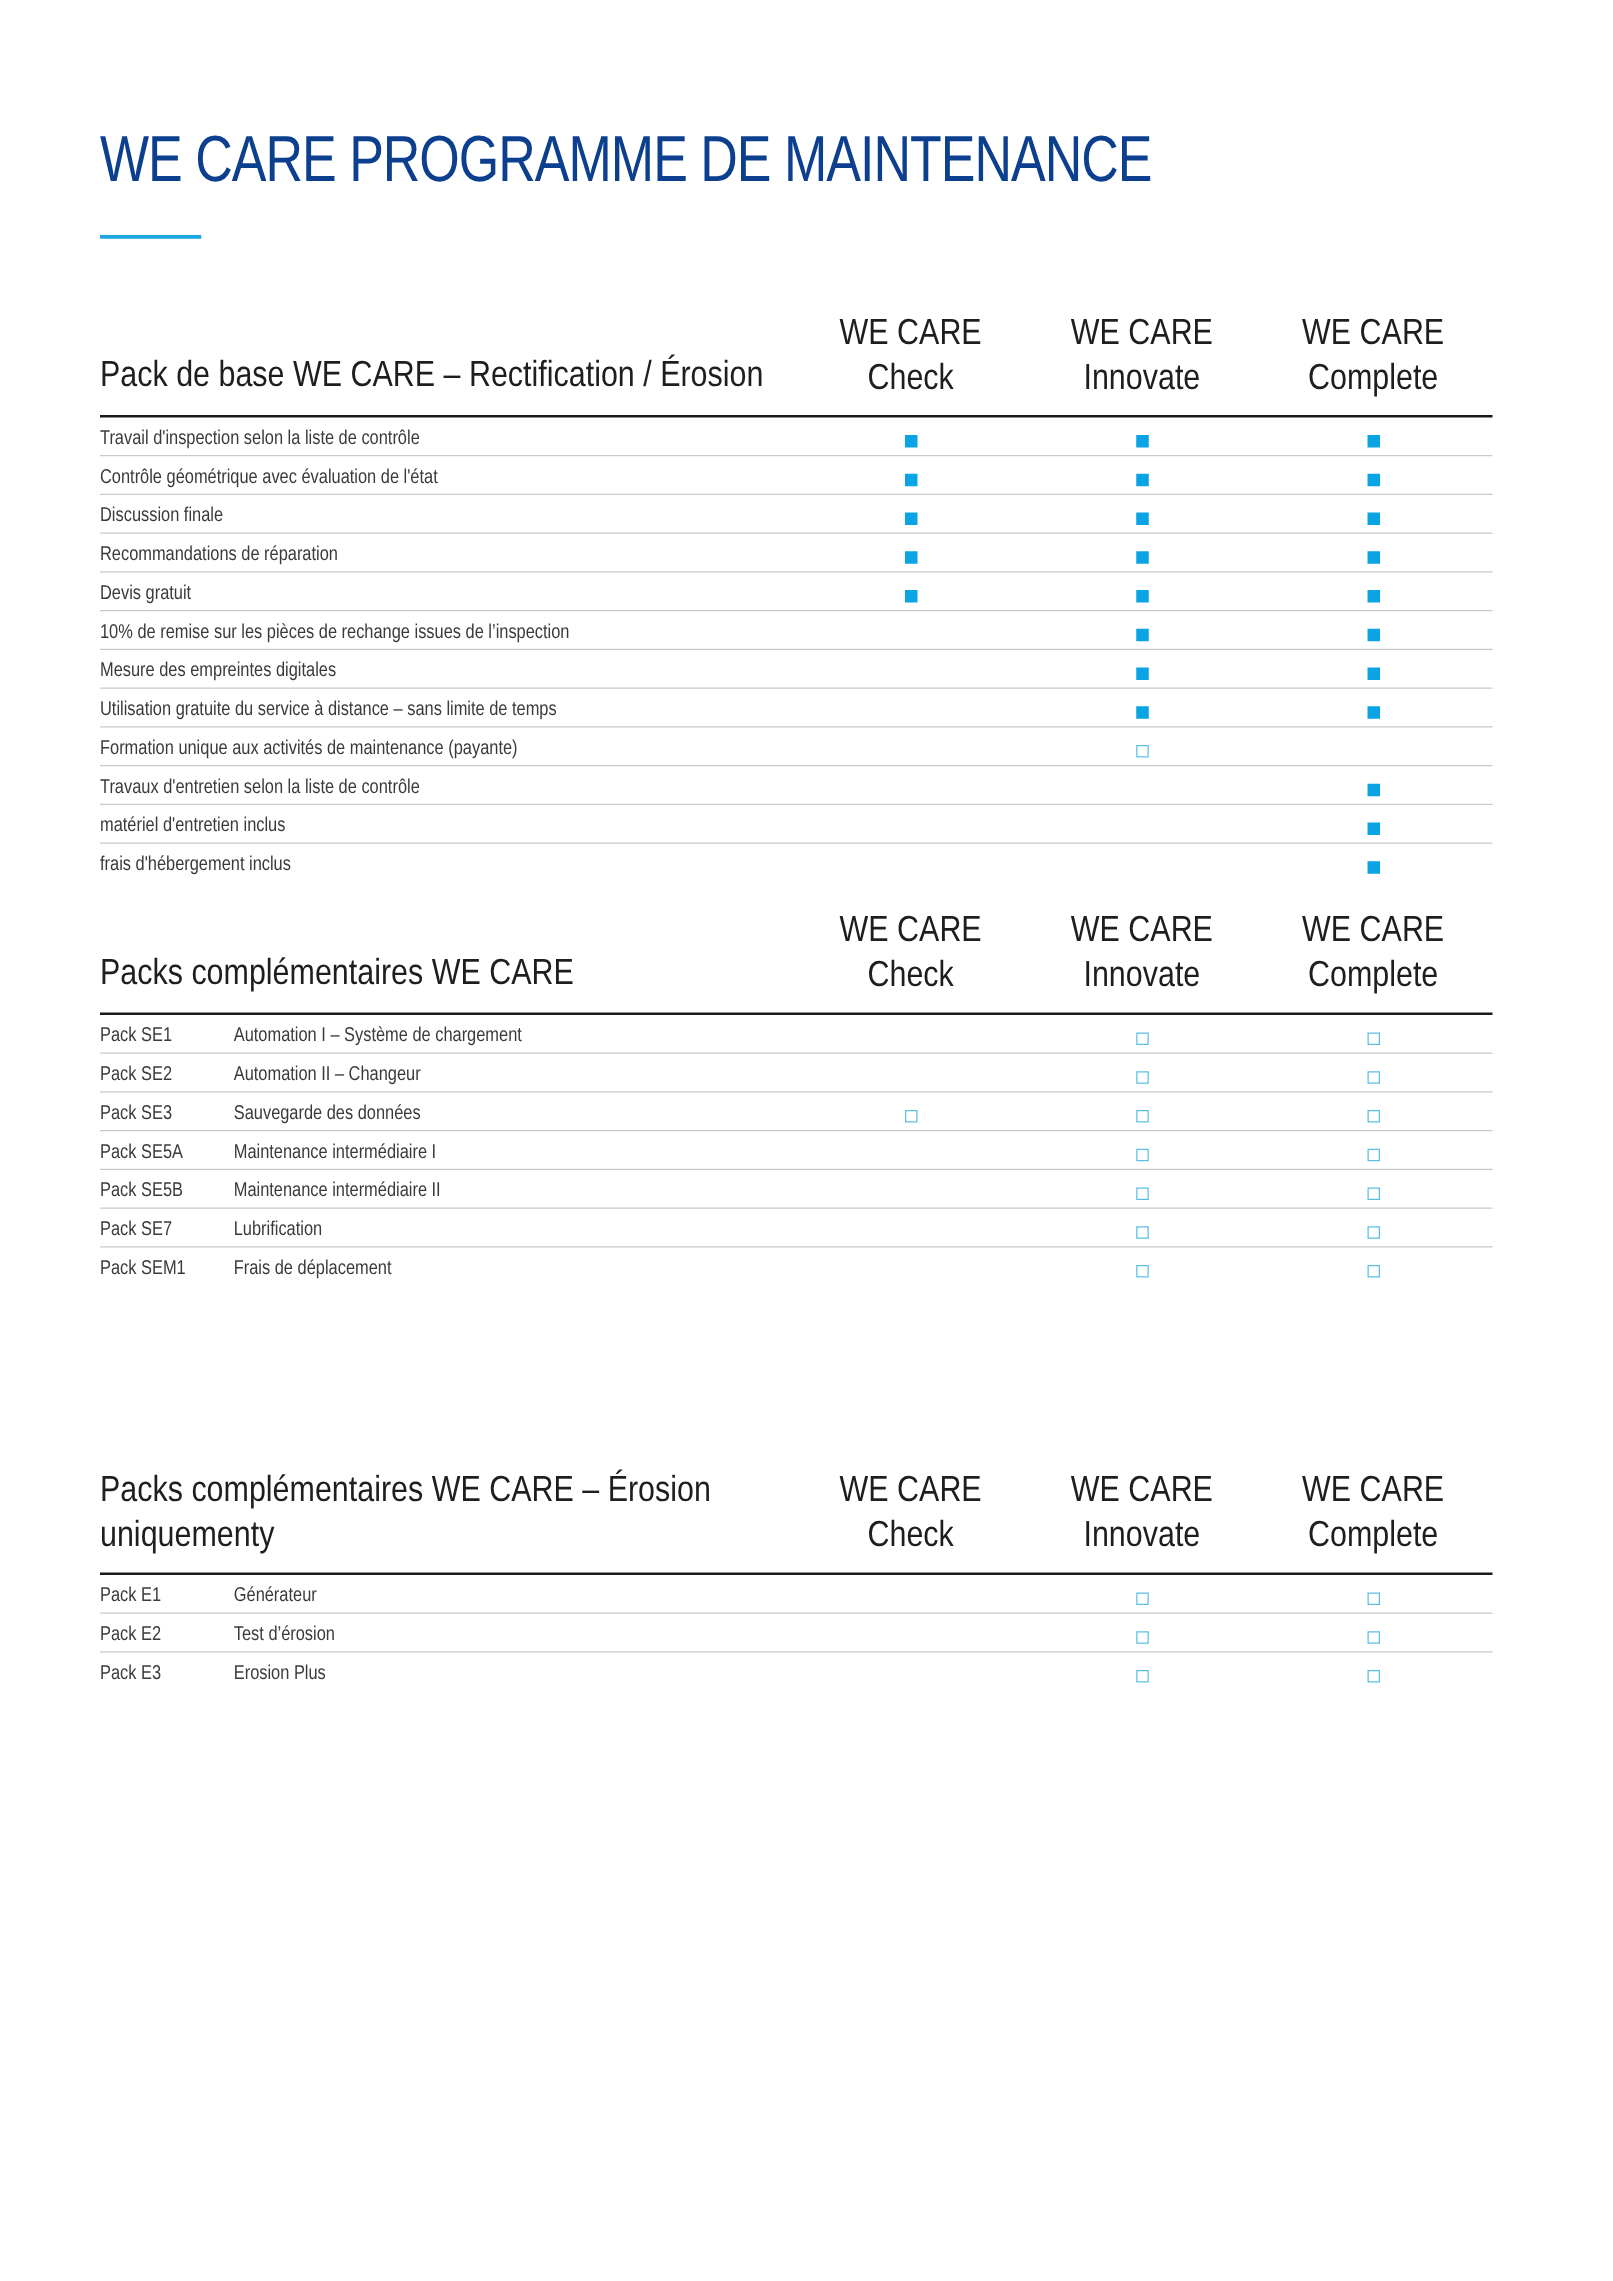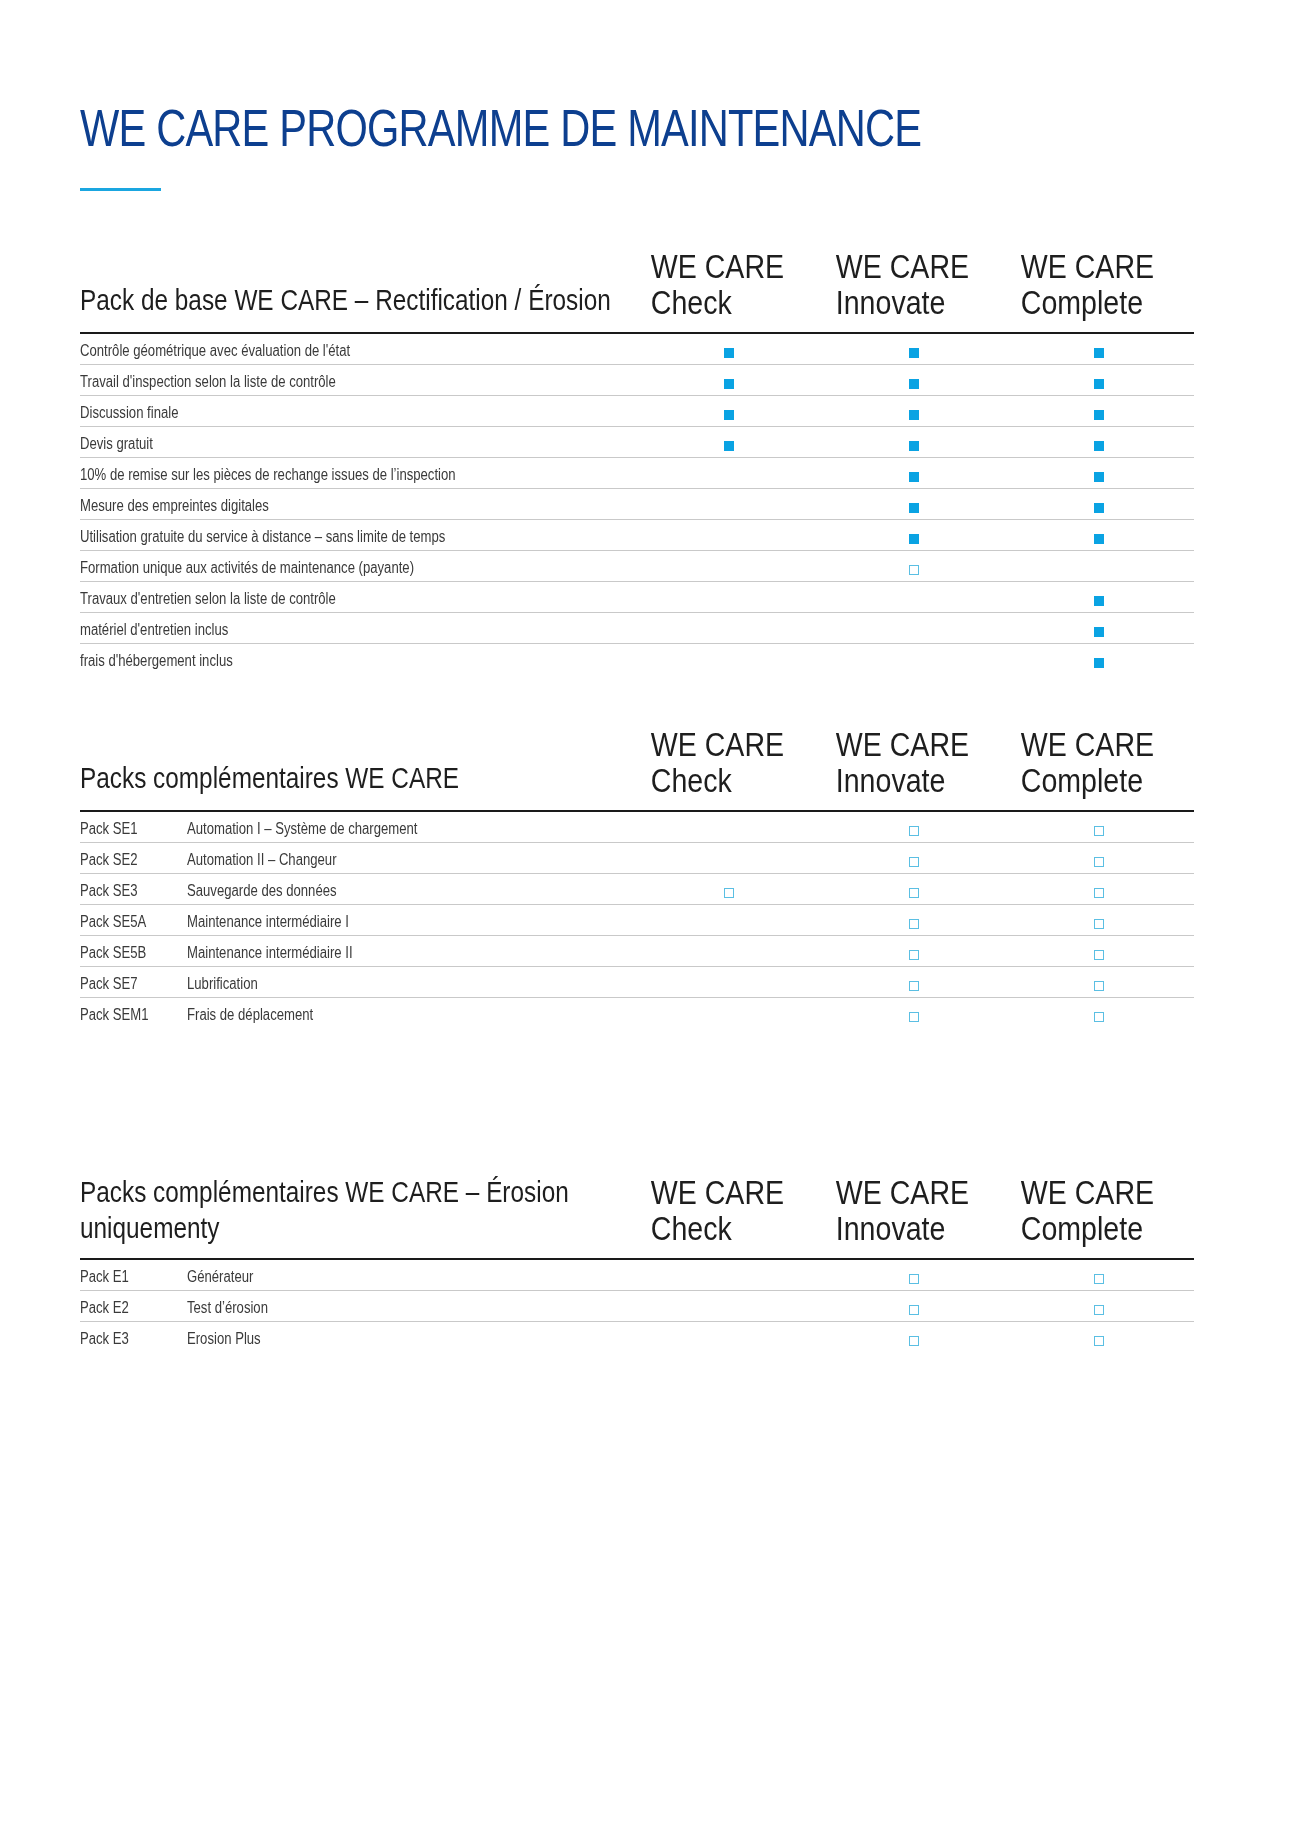--- a/index.html
+++ b/index.html
@@ -7,22 +7,22 @@
          font-family: "Liberation Sans", sans-serif; color: #222; }
   .page-title { position: absolute; left: 80px; top: 98px; margin: 0;
          font-weight: normal; font-size: 52px; letter-spacing: -1px; color: #0d3f8f;
          transform: scaleX(0.80); transform-origin: left top; white-space: nowrap; }
   .accent-rule { position: absolute; left: 80px; top: 188px; width: 81px; height: 3px; background: #1aa6e0; }
 
   .section { position: absolute; left: 80px; width: 1114px; }
   .sec-head { position: relative; height: 82px; border-bottom: 2.5px solid #1a1a1a; }
   .sec-title { position: absolute; left: 0; bottom: 12px; font-size: 29px; line-height: 40px;
          color: #1e1e1e; transform: scaleX(0.84); transform-origin: left bottom; white-space: nowrap; }
-  .col-head { position: absolute; bottom: 12px; width: 185px; text-align: left;
-         font-size: 34px; line-height: 36px; color: #1e1e1e; }
+  .col-head { position: absolute; bottom: 12px; width: 185px; text-align: center;
+         font-size: 29px; line-height: 36px; color: #1e1e1e; }
   .col-head span { display: block; transform: scaleX(0.84); white-space: nowrap; }
   .col-0 { left: 556px; } .col-1 { left: 741px; } .col-2 { left: 926px; }
 
   .row { position: relative; height: 30px; border-bottom: 1.5px solid #c9c9c9; }
   .row.last { border-bottom: none; }
   .row-text { position: absolute; left: 0; top: 8px; font-size: 16px; color: #3a3a3a;
          transform: scaleX(0.82); transform-origin: left top; white-space: nowrap; }
   .row-code { position: absolute; left: 0; top: 8px; font-size: 16px; color: #3a3a3a;
          transform: scaleX(0.82); transform-origin: left top; white-space: nowrap; }
   .row-desc { position: absolute; left: 107px; top: 8px; font-size: 16px; color: #3a3a3a;
@@ -49,45 +49,57 @@
       <span>WE CARE</span>
       <span>Innovate</span>
     </div>
     <div class="col-head col-2">
       <span>WE CARE</span>
       <span>Complete</span>
     </div>
   </div>
   <div class="rows">
       <div class="row">
+        <span class="row-text">Travail d'inspection selon la liste de contrôle</span>
+        <div class="cell col-0">
+          <span class="mark filled"></span>
+        </div>
+        <div class="cell col-1">
+          <span class="mark filled"></span>
+        </div>
+        <div class="cell col-2">
+          <span class="mark filled"></span>
+        </div>
+      </div>
+      <div class="row">
         <span class="row-text">Contrôle géométrique avec évaluation de l'état</span>
         <div class="cell col-0">
           <span class="mark filled"></span>
         </div>
         <div class="cell col-1">
           <span class="mark filled"></span>
         </div>
         <div class="cell col-2">
           <span class="mark filled"></span>
         </div>
       </div>
       <div class="row">
-        <span class="row-text">Travail d'inspection selon la liste de contrôle</span>
-        <div class="cell col-0">
-          <span class="mark filled"></span>
-        </div>
-        <div class="cell col-1">
-          <span class="mark filled"></span>
-        </div>
-        <div class="cell col-2">
-          <span class="mark filled"></span>
-        </div>
-      </div>
-      <div class="row">
         <span class="row-text">Discussion finale</span>
+        <div class="cell col-0">
+          <span class="mark filled"></span>
+        </div>
+        <div class="cell col-1">
+          <span class="mark filled"></span>
+        </div>
+        <div class="cell col-2">
+          <span class="mark filled"></span>
+        </div>
+      </div>
+      <div class="row">
+        <span class="row-text">Recommandations de réparation</span>
         <div class="cell col-0">
           <span class="mark filled"></span>
         </div>
         <div class="cell col-1">
           <span class="mark filled"></span>
         </div>
         <div class="cell col-2">
           <span class="mark filled"></span>
         </div>
       </div>

